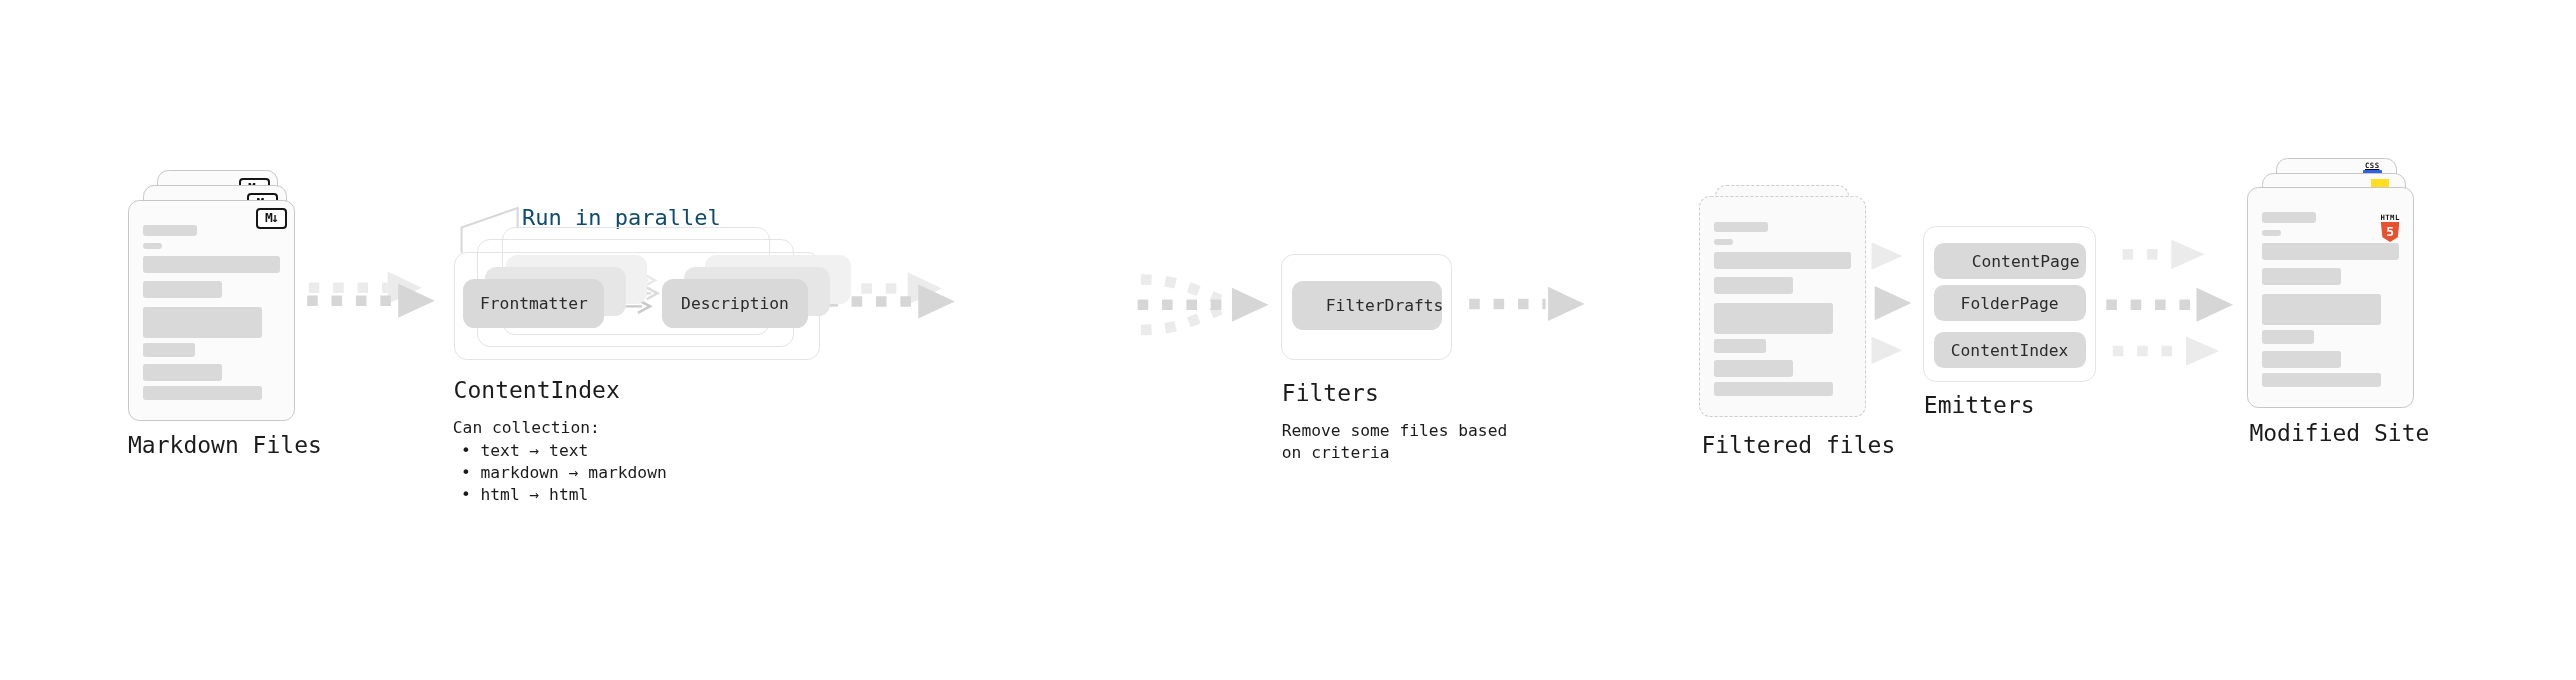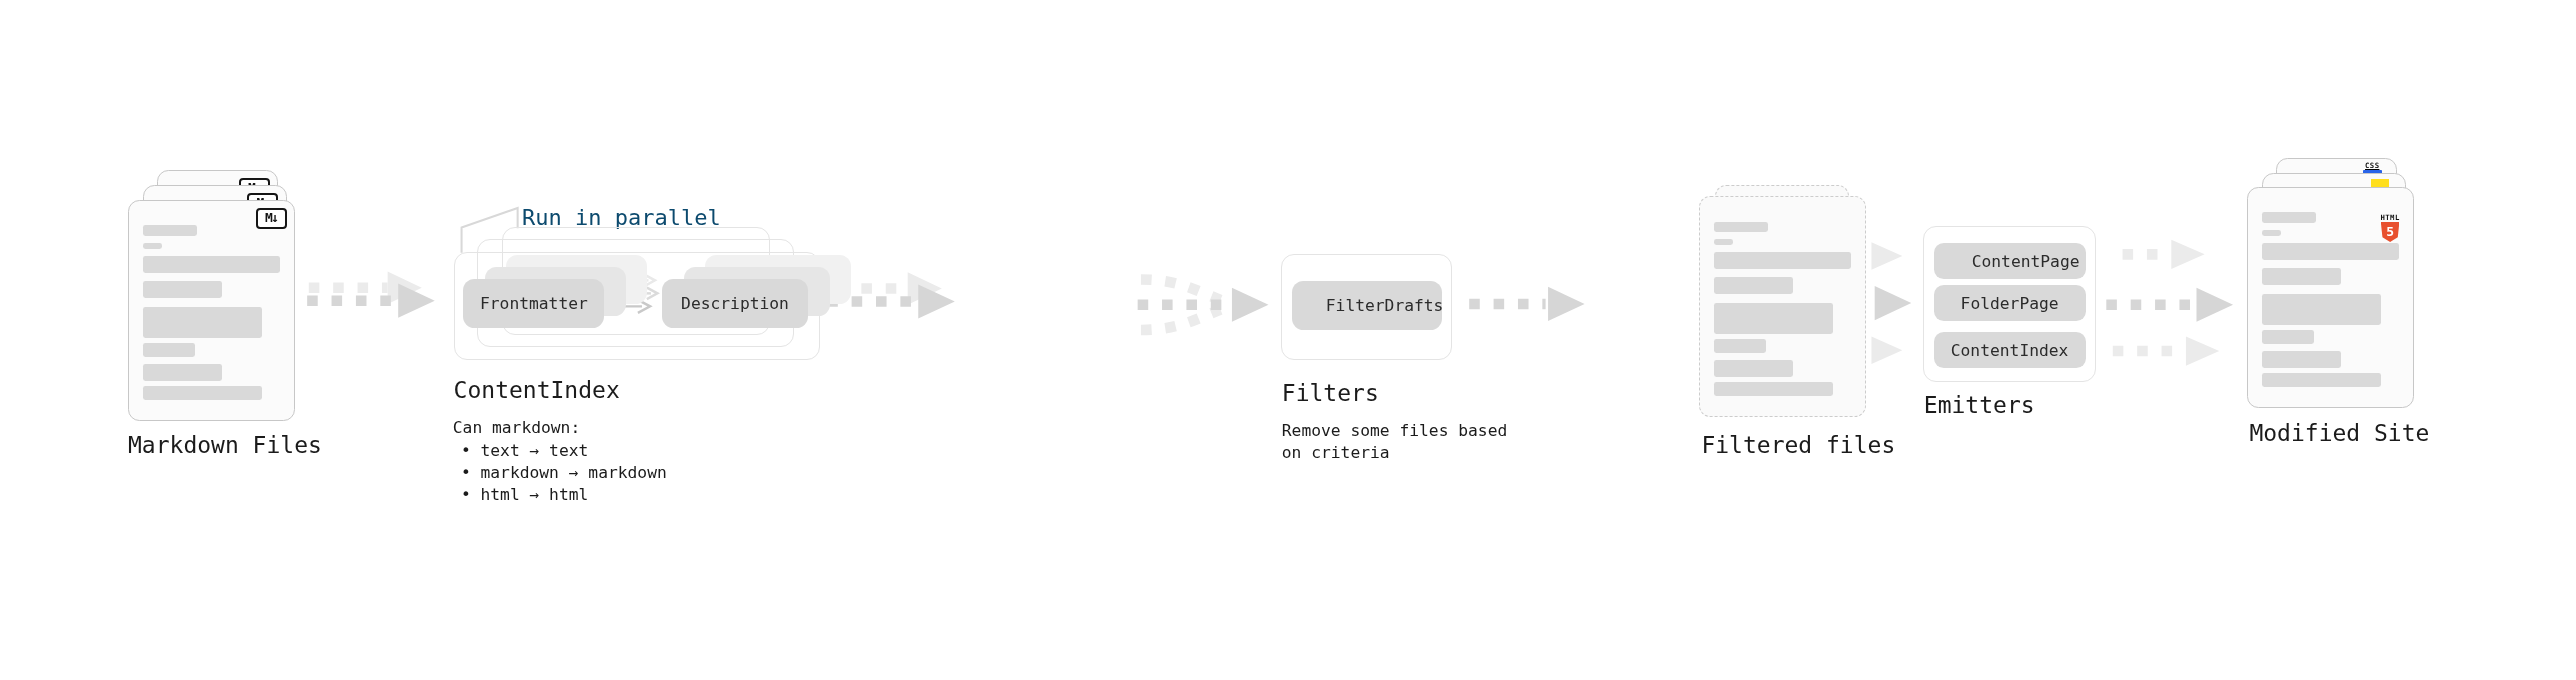--- a/index.html
+++ b/index.html
@@ -168,21 +168,21 @@
 
     <div class="pill ghost2" style="left:54px;top:50px;width:141px;height:49px;z-index:1;"></div>
     <div class="pill ghost1" style="left:32.5px;top:62px;width:141px;height:49px;z-index:2;"></div>
     <div class="pill" style="left:11.4px;top:74px;width:141px;height:49px;z-index:3;">Frontmatter</div>
 
     <div class="pill ghost2" style="left:253px;top:50px;width:146px;height:49px;z-index:1;"></div>
     <div class="pill ghost1" style="left:232px;top:62px;width:146px;height:49px;z-index:2;"></div>
     <div class="pill" style="left:210px;top:74px;width:146px;height:49px;z-index:3;">Description</div>
 
     <div class="label" style="left:1.6px;top:172px;">ContentIndex</div>
-    <div class="desc" style="left:0.8px;top:212px;">Can markdown:</div>
+    <div class="desc" style="left:0.8px;top:212px;">Can collection:</div>
     <div class="desc" style="left:0.8px;top:235px;">
       <div class="bullet-line">text → text</div>
       <div class="bullet-line">markdown → markdown</div>
       <div class="bullet-line">html → html</div>
     </div>
   </div>
 
 
   <div class="node" style="left:1281px;top:254px;width:244px;height:228px;">
     <div class="container-box solid-bg" style="left:0px;top:0px;width:171px;height:106px;"></div>

